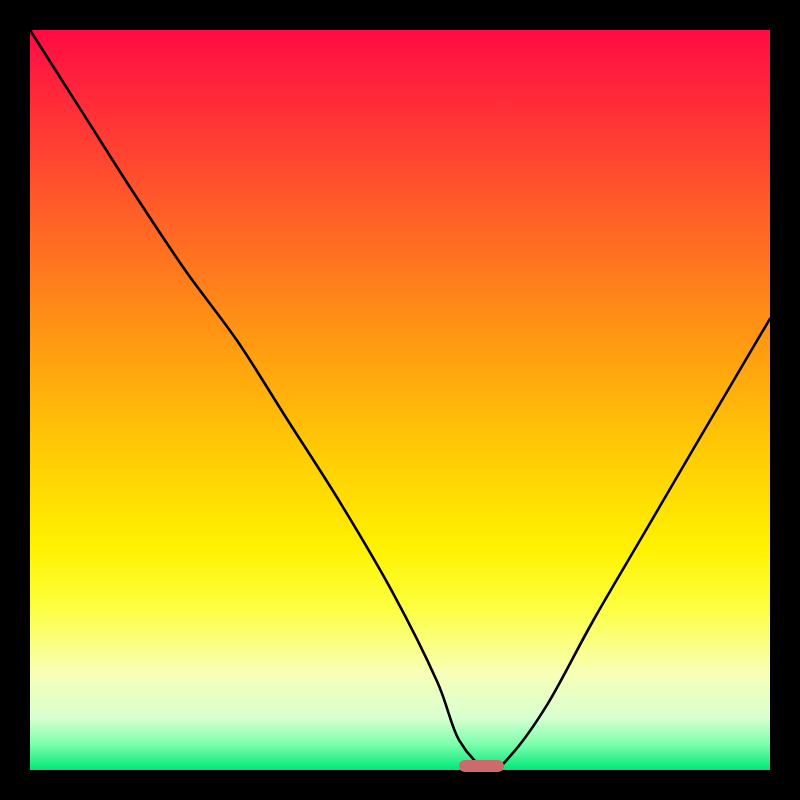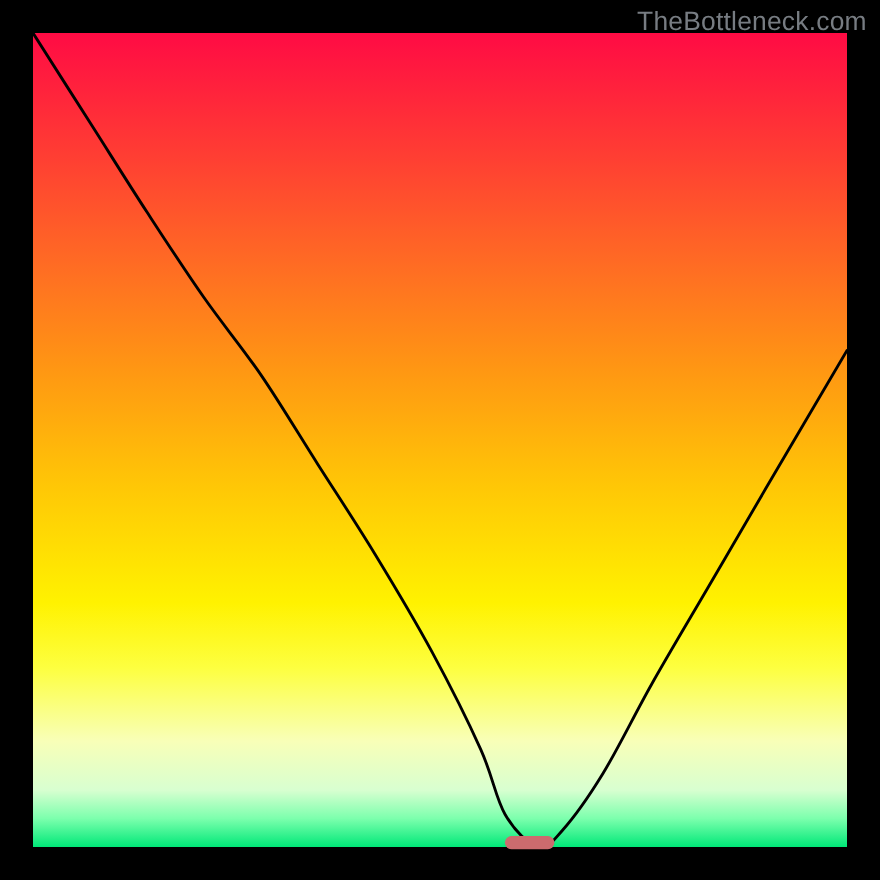--- a/index.html
+++ b/index.html
@@ -64,14 +64,13 @@
 
 <div class="frame">
 
   <div class="plot-area">
     <svg class="curve-svg" width="740" height="740" viewBox="0 0 740 740" preserveAspectRatio="none">
       <path d="M 0.0 0.0 C 8.6 13.6, 34.5 54.3, 51.8 81.4 C 69.1 108.5, 86.3 136.3, 103.6 162.8 C 120.9 189.3, 138.1 215.8, 155.4 240.5 C 172.7 265.2, 189.9 285.5, 207.2 310.8 C 224.5 336.1, 241.7 365.1, 259.0 392.2 C 276.3 419.3, 293.5 445.2, 310.8 473.6 C 328.1 502.0, 346.6 532.8, 362.6 562.4 C 378.6 592.0, 395.9 626.5, 407.0 651.2 C 418.1 675.9, 420.6 695.6, 429.2 710.4 C 437.8 725.2, 450.2 737.5, 458.8 740.0 C 467.4 742.5, 471.1 736.3, 481.0 725.2 C 490.9 714.1, 504.4 695.6, 518.0 673.4 C 531.6 651.2, 546.4 620.4, 562.4 592.0 C 578.4 563.6, 596.9 532.8, 614.2 503.2 C 631.5 473.6, 645.0 450.2, 666.0 414.4 C 687.0 378.6, 727.7 309.6, 740.0 288.6" fill="none" stroke="#000" stroke-width="2.6" stroke-linecap="round"></path>
     </svg>
     <div class="marker" style="left: 429.2px; top: 730.38px; width: 44.4px; height: 11.84px;"></div>
   </div>
 
-  <div class="watermark">TheBottleneck.com</div>
 </div>
 
 </body></html>

